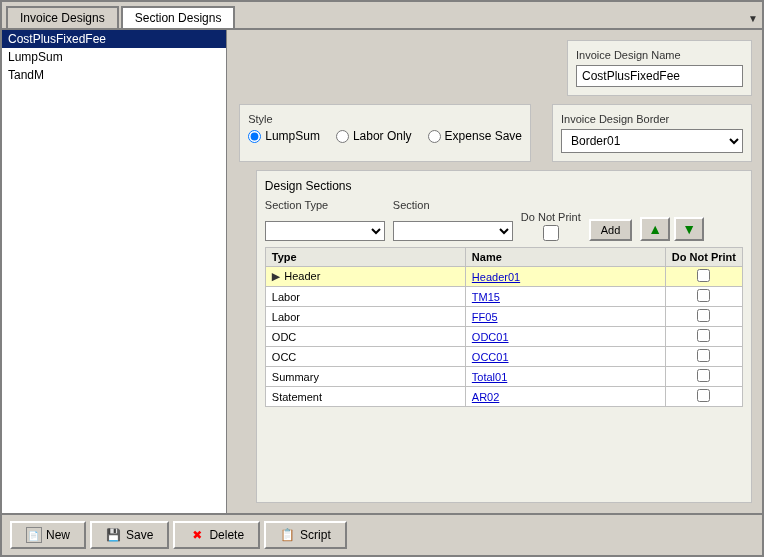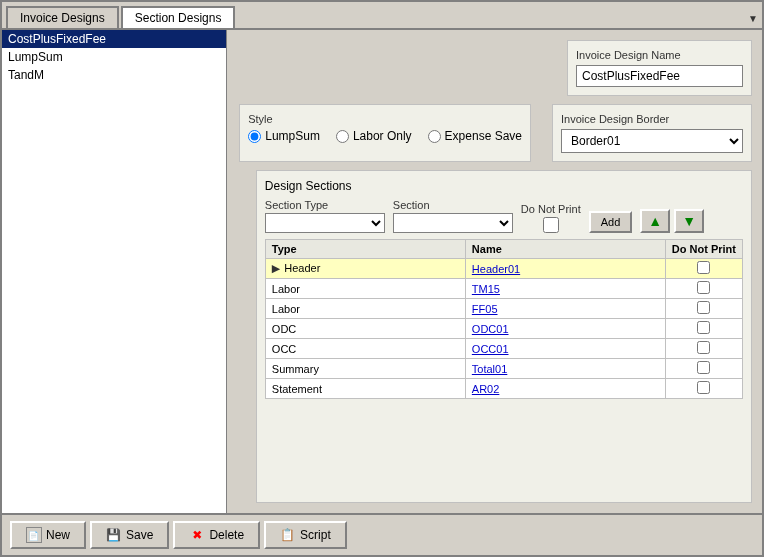--- a/index.html
+++ b/index.html
@@ -38,21 +38,21 @@
     
     .style-border-row { display: flex; gap: 21px; }
     .style-part { flex: 1; background: #f0f0e8; border: 1px solid #c0c0c0; padding: 8px; }
     .border-part { min-width: 200px; background: #f0f0e8; border: 1px solid #c0c0c0; padding: 8px; }
 
     
     .design-sections { background: #f0f0e8; border: 1px solid #c0c0c0; padding: 8px; flex: 1; margin-left: 8px; }
     .design-sections-title { font-size: 12px; margin-bottom: 6px; }
 
     .section-controls { display: flex; gap: 8px; align-items: flex-end; margin-bottom: 6px; }
-    .ctrl-group { display: flex; flex-direction: column; gap: 2px; }
+    .ctrl-group { display: flex; flex-direction: column; gap: 10px; }
     .ctrl-label { font-size: 11px; color: #333; }
     .ctrl-select { border: 1px solid #808080; padding: 2px 4px; font-size: 11px; background: #ffffff; width: 120px; }
 
     .do-not-print-ctrl { display: flex; flex-direction: column; align-items: center; gap: 2px; }
     .checkbox-ctrl { width: 16px; height: 16px; }
 
     .btn { padding: 3px 10px; border: 2px solid; cursor: pointer; font-size: 11px; background: #d4d0c8; }
     .btn-add { border-color: #ffffff #808080 #808080 #ffffff; }
     .btn-arrow { padding: 2px 6px; border: 2px solid; cursor: pointer; background: #d4d0c8; }
     .btn-arrow.up { border-color: #ffffff #808080 #808080 #ffffff; color: green; font-size: 14px; }

